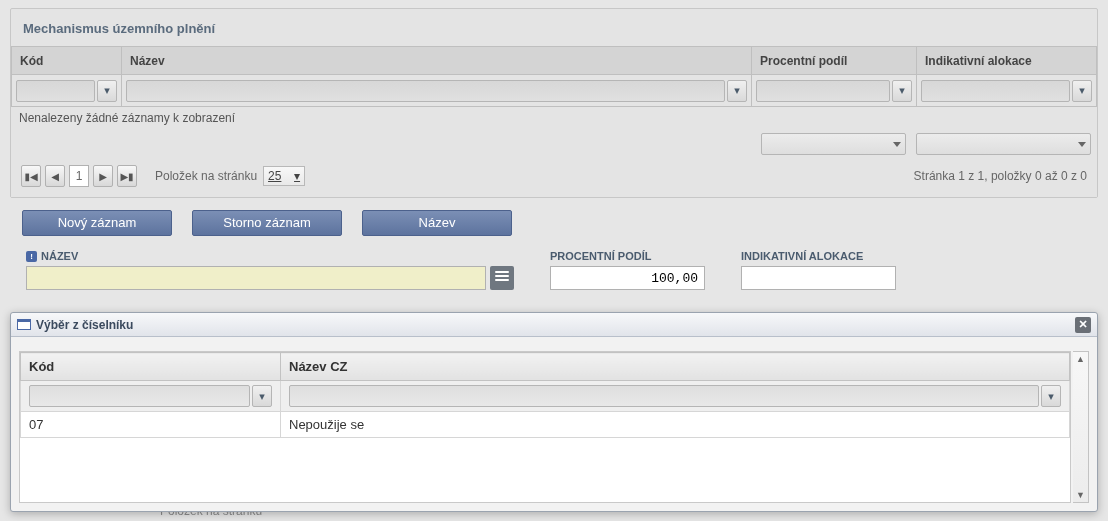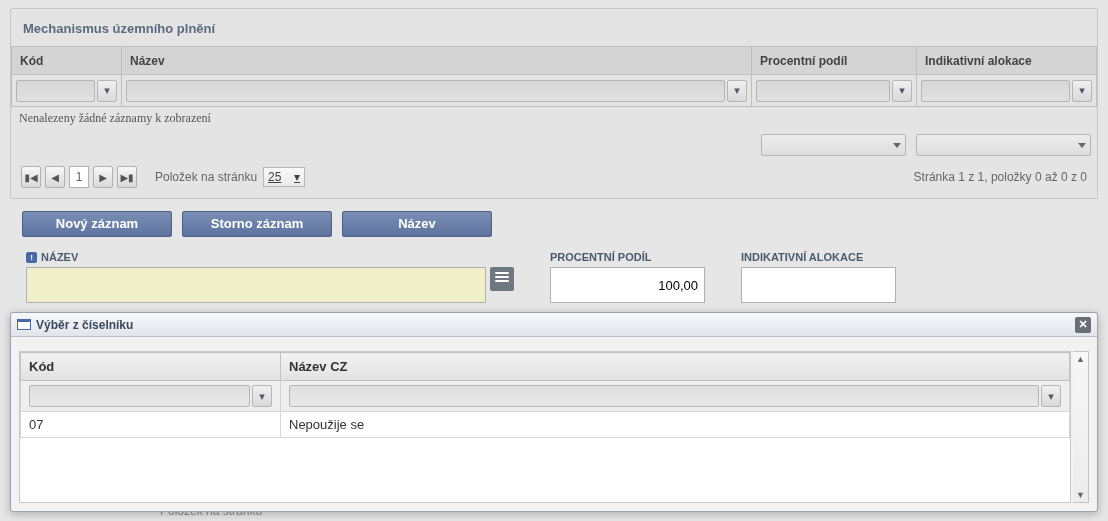--- a/index.html
+++ b/index.html
@@ -14,42 +14,42 @@
   .grid th { background:#d4d4d4; height:28px; text-align:left; padding:0 8px; color:#444; font-size:12px; font-weight:bold; border-top:1px solid #bfbfbf; border-bottom:1px solid #bfbfbf; border-right:1px solid #bfbfbf; }
   .grid th:first-child { border-left:1px solid #bfbfbf; }
   .grid td { border-right:1px solid #bfbfbf; border-bottom:1px solid #bfbfbf; font-size:13px; padding:4px 8px; color:#333; }
   .grid td:first-child { border-left:1px solid #bfbfbf; }
 
   .filter-row td { padding:4px 4px; background:#e4e4e4; height:32px; }
   .filter-cell { display:flex; align-items:center; }
   .filter-input { flex:1; height:22px; background:linear-gradient(#d7d7d7,#e0e0e0); border:1px solid #b5b5b5; border-radius:2px; }
   .funnel { width:20px; height:22px; margin-left:2px; border:1px solid #b5b5b5; background:linear-gradient(#f0f0f0,#d9d9d9); border-radius:2px; display:flex; align-items:center; justify-content:center; font-size:11px; color:#4b5b6b; cursor:pointer; }
 
-  .no-records { padding:4px 8px; font-size:12px; color:#555; background:#e4e4e4;font-family:Liberation Serif, serif; }
+  .no-records { padding:4px 8px; font-size:12px; color:#555; background:#e4e4e4; }
 
   .extra-row { display:flex; padding:4px 6px; gap:10px; background:#e4e4e4; justify-content:flex-end; }
   .sel { width:145px; height:22px; background:linear-gradient(#ececec,#dedede); border:1px solid #b5b5b5; border-radius:2px; position:relative; }
   .sel::after { content:""; position:absolute; right:4px; top:8px; border-left:4px solid transparent; border-right:4px solid transparent; border-top:5px solid #666; }
 
   .pager-row { display:flex; align-items:center; padding:6px 10px 10px 10px; background:#e4e4e4; font-size:12px; color:#666; }
   .pager-btns { display:flex; gap:4px; }
   .pbtn { width:20px; height:22px; background:linear-gradient(#f8f8f8,#d8d8d8); border:1px solid #b1b1b1; border-radius:2px; display:flex; align-items:center; justify-content:center; font-size:10px; color:#555; cursor:pointer; }
   .pcur { width:20px; height:22px; border:1px solid #b1b1b1; background:#fff; text-align:center; font-size:12px; line-height:20px; }
   .page-size { margin-left:18px; display:flex; align-items:center; gap:6px; }
   .ps-sel { width:42px; height:20px; background:linear-gradient(#f8f8f8,#e9e9e9); border:1px solid #b8b8b8; display:flex; align-items:center; justify-content:space-between; padding:0 4px; font-size:12px; color:#444;text-decoration:underline; }
   .pg-info { margin-left:auto; }
 
-  .action-buttons { display:flex; gap:10px; padding:12px 12px 0 12px;font-weight:bold; }
+  .action-buttons { display:flex; gap:20px; padding:12px 12px 0 12px; }
   .btn { width:150px; height:26px; background:linear-gradient(#7b8fb5,#5d739e); border:1px solid #4c618c; color:#fff; font-size:13px; border-radius:2px; text-align:center; line-height:24px; cursor:pointer; }
 
   .form-row { display:flex; gap:36px; padding:14px 16px 16px 16px; }
   .form-col { display:flex; flex-direction:column; }
   .flabel { font-size:11px; font-weight:bold; color:#4a5b6e; margin-bottom:4px; display:flex; align-items:center; gap:4px; }
   .req { width:11px; height:11px; background:#4a68a5; border-radius:2px; display:flex; align-items:center; justify-content:center; font-size:8px; color:#fff; }
-  .txt { height:36px; border:1px solid #b1b1b1; background:#fff; padding:0 6px; font-size:13px; text-align:right; }
+  .txt { height:24px; border:1px solid #b1b1b1; background:#fff; padding:0 6px; font-size:13px; text-align:right;font-family:Liberation Mono, monospace; }
   .txt.yellow { background:#f0efc9; text-align:left; width:460px; }
   .lookup-wrap { display:flex; gap:4px; }
   .lookup-btn { width:24px; height:24px; background:#6f7780; border-radius:2px; display:flex; align-items:center; justify-content:center; cursor:pointer; }
   .lookup-btn span { width:14px; height:14px; display:flex; flex-direction:column; gap:2px; }
   .lookup-btn span i { display:block; height:2px; background:#fff; border-radius:1px; }
 
   
   .modal { position:absolute; left:10px; top:312px; width:1088px; height:200px; border:1px solid #9aa3af; border-radius:3px; background:#f2f2f2; box-shadow:0 2px 8px rgba(0,0,0,.25); }
   .modal-title { height:24px; background:linear-gradient(#f7f8fa,#e1e4ea); border-bottom:1px solid #b8bfca; display:flex; align-items:center; padding:0 6px; font-size:12px; font-weight:bold; color:#3b4a5e; border-radius:4px 4px 0 0; }
   .modal-title .window-icon { width:14px; height:11px; margin-right:5px; position:relative; }

